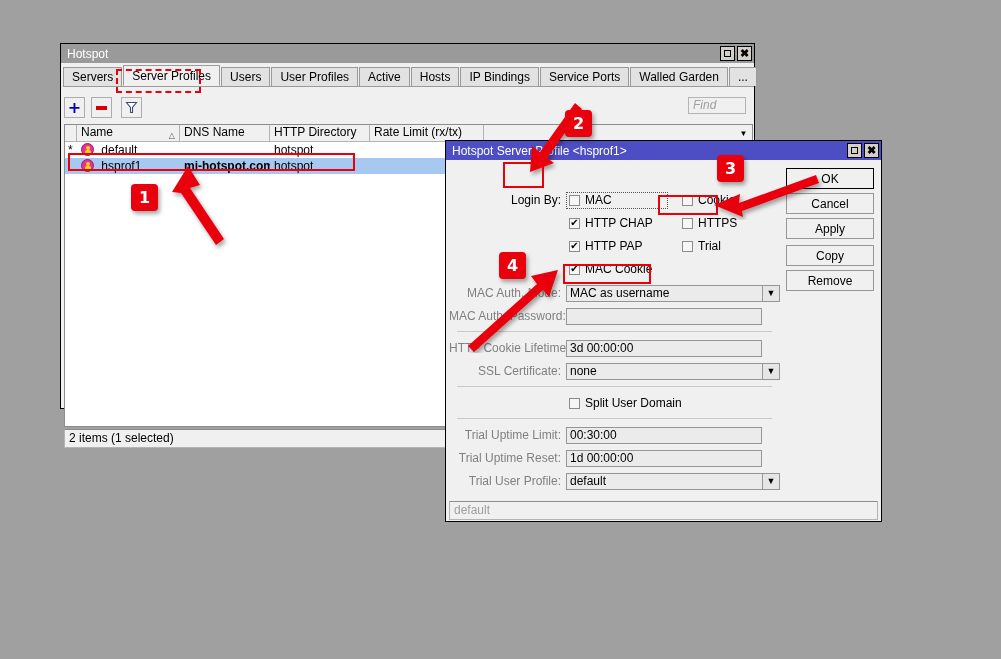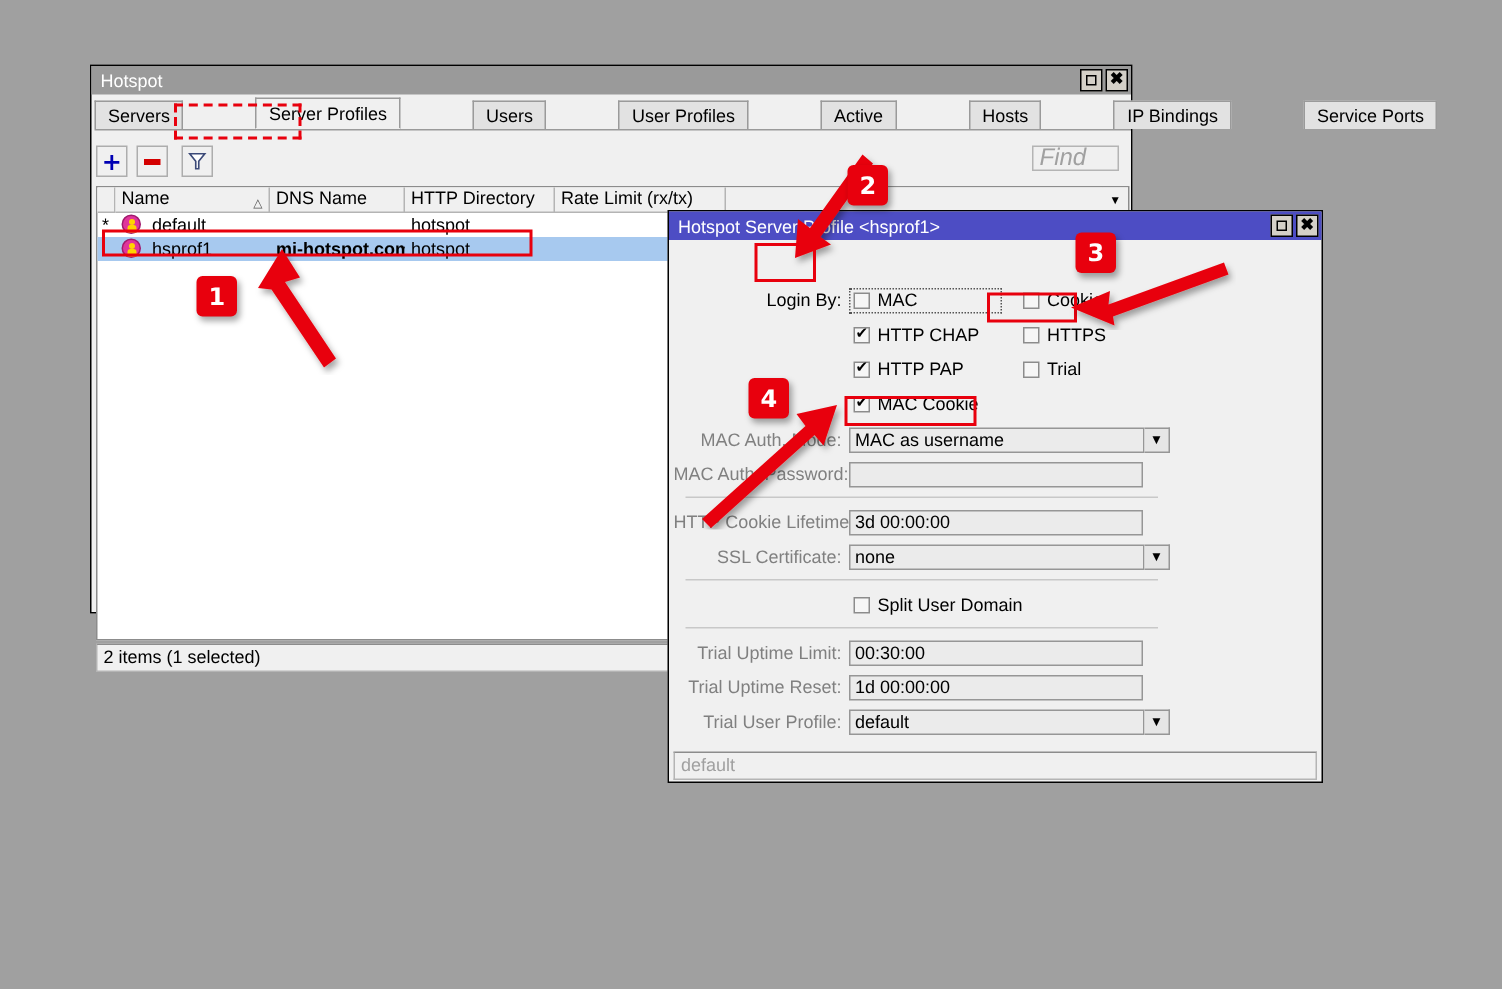--- a/index.html
+++ b/index.html
@@ -83,42 +83,42 @@
 
   
   .annobox{position:absolute;background:#e8000d;border-radius:4px;color:#fff;
            font-weight:bold;font-size:16px;display:flex;align-items:center;
            justify-content:center;box-shadow:2px 3px 4px rgba(0,0,0,.35);
            font-family:"DejaVu Sans",sans-serif;}
   .redbox{position:absolute;border:2px solid #e8000d;box-sizing:border-box;pointer-events:none;}
   .reddash{position:absolute;border:2px dashed #e8000d;box-sizing:border-box;pointer-events:none;}
   .arrowsvg{position:absolute;pointer-events:none;}
   .findbox{width:58px;height:17px;background:#f0f0f0;border:1px solid #b4b4b4;
-           box-sizing:border-box;color:#a0a0a0;font-style:italic;font-size:16px;
+           box-sizing:border-box;color:#a0a0a0;font-style:italic;font-size:12px;
            line-height:15px;padding-left:4px;}
   .sortarrow{font-size:8px;color:#555;position:absolute;right:4px;top:3px;}
 </style>
 </head>
 <body>
 
 <div class="win" id="main-window" style="left:60px;top:43px;width:695px;height:366px;">
 
   <div class="titlebar grey">
     <span class="ttext">Hotspot</span>
     <span class="tbtns">
       <span class="tbtn">
           <span class="sq"></span>
         </span>
       <span class="tbtn">
           <span class="xg">✖</span>
         </span>
     </span>
   </div>
 
-  <div class="tabstrip" style="margin:3px 12px 0 2px;width:691px;gap:47px;">
+  <div class="tabstrip" style="margin:3px 12px 0 2px;width:691px;">
     <div class="tab"><span>Servers</span></div>
     <div class="tab active"><span>Server Profiles</span></div>
     <div class="tab"><span>Users</span></div>
     <div class="tab"><span>User Profiles</span></div>
     <div class="tab"><span>Active</span></div>
     <div class="tab"><span>Hosts</span></div>
     <div class="tab"><span>IP Bindings</span></div>
     <div class="tab"><span>Service Ports</span></div>
     <div class="tab"><span>Walled Garden</span></div>
     <div class="tab"><span>...</span></div>
@@ -313,20 +313,37 @@
         <div class="flabel">Trial User Profile:</div>
         <div class="finput" style="flex:1;">default</div>
         <div class="drop">
           <span>▼</span>
         </div>
       </div>
 
     </div>
   </div>
 
+  <div class="abs" style="left:340px;top:27px;width:92px;">
+    <div class="dbtn default" id="btn-ok">
+      <span>OK</span>
+      </div>
+    <div class="dbtn">
+      <span>Cancel</span>
+      </div>
+    <div class="dbtn">
+      <span>Apply</span>
+      </div>
+    <div class="dbtn" style="margin-top:6px;">
+      <span>Copy</span>
+      </div>
+    <div class="dbtn">
+      <span>Remove</span>
+      </div>
+  </div>
 
   <div class="statusbar abs" style="left:3px;top:360px;width:429px;height:19px;color:#a0a0a0;">
     <span>default</span>
   </div>
 </div>
 
 <div class="redbox" style="left:68px;top:153px;width:287px;height:18px;"></div>
 
 <svg class="arrowsvg" style="left:150px;top:160px;width:90px;height:90px;" viewBox="0 0 90 90">
   <defs>

